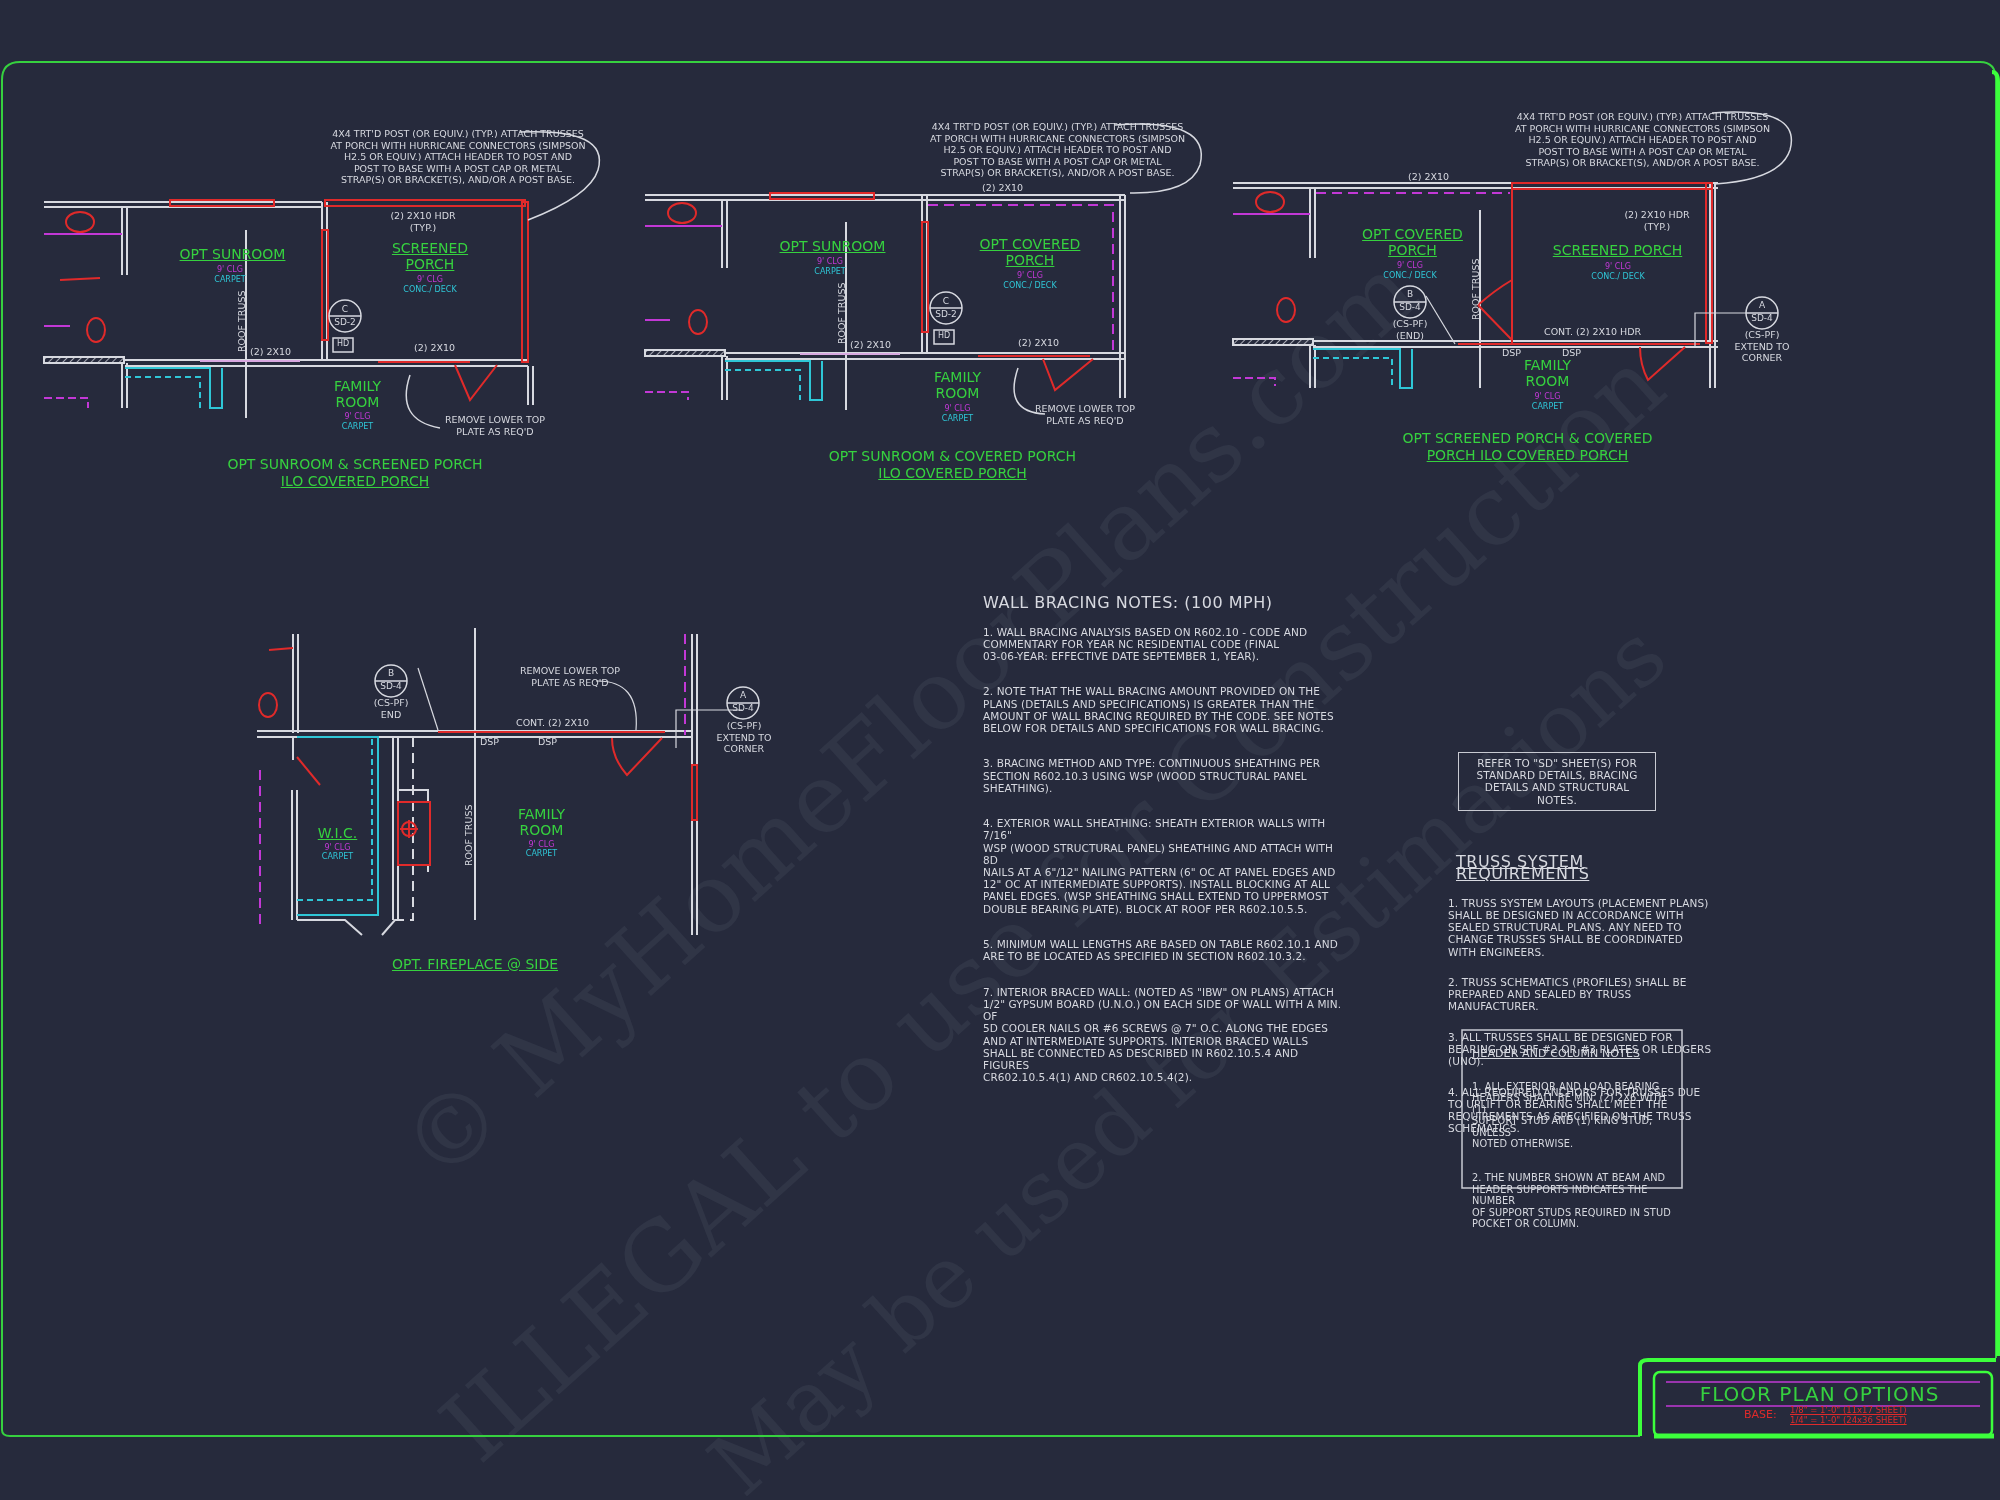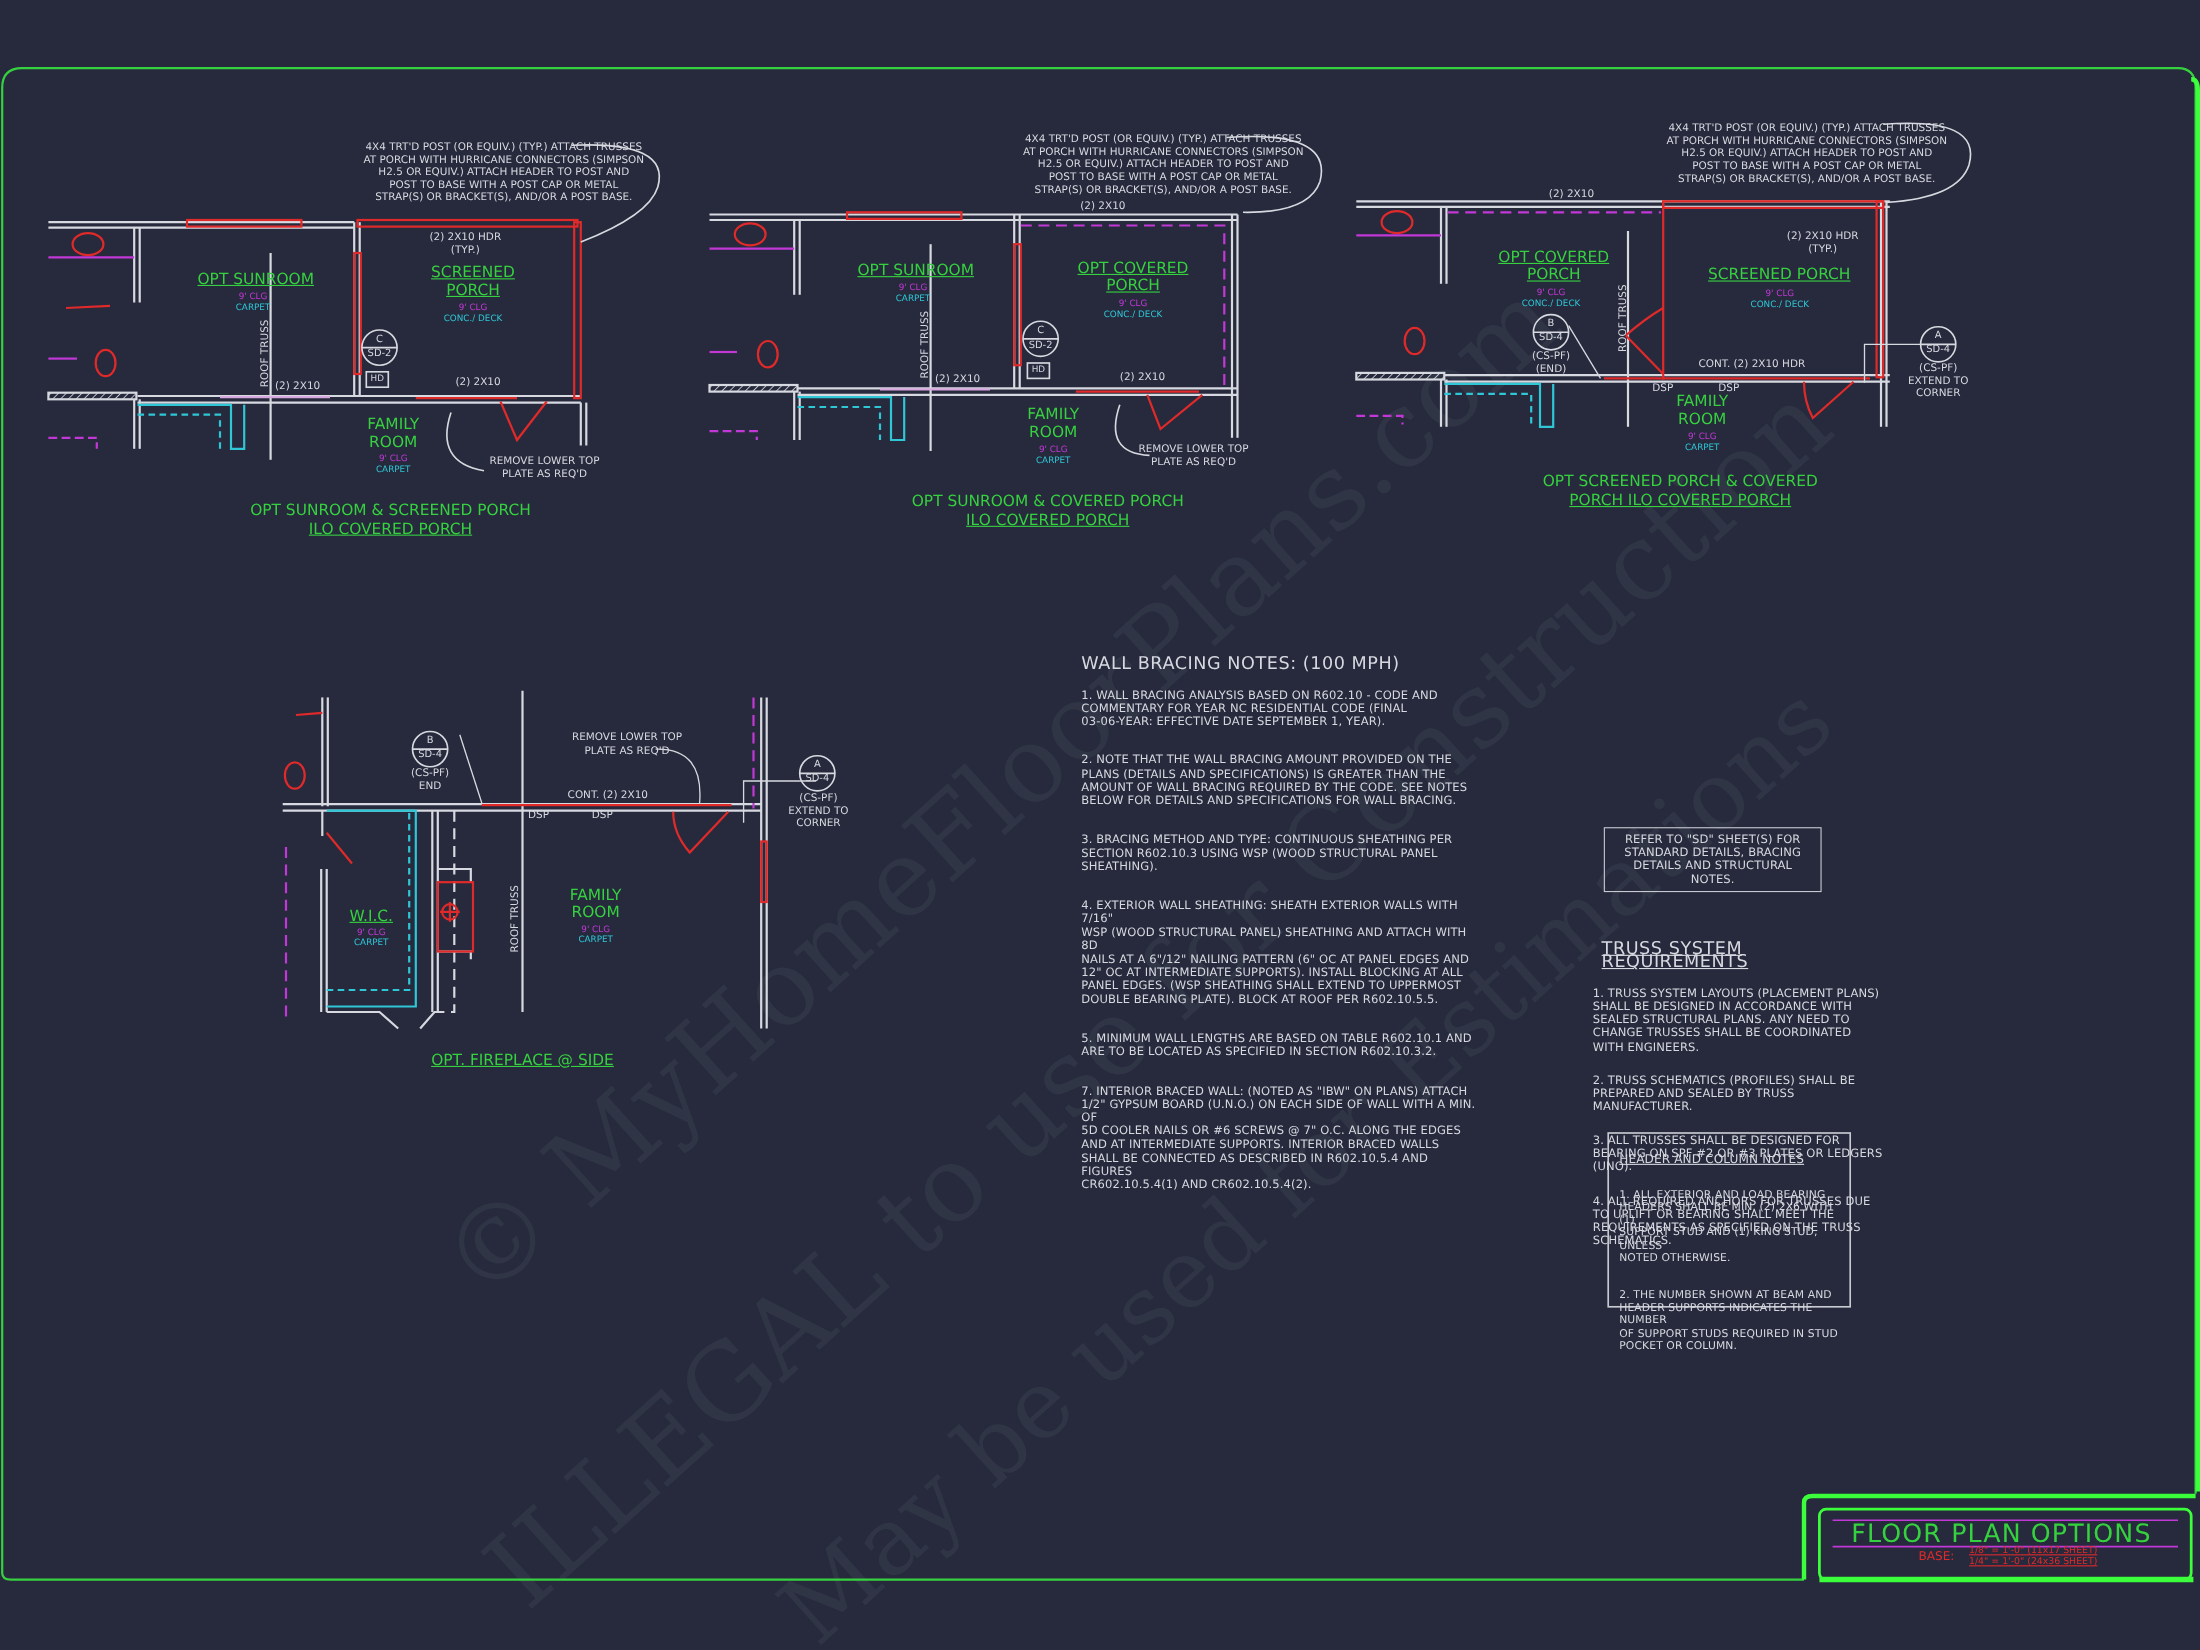--- a/index.html
+++ b/index.html
@@ -4,21 +4,21 @@
 <style>
   html,body{margin:0;padding:0;}
   body{width:2000px;height:1500px;background:#262a3c;position:relative;overflow:hidden;font-family:"DejaVu Sans",sans-serif;}
   svg#sheet{position:absolute;left:0;top:0;}
   .note{position:absolute;color:#d7d9e0;font-family:"DejaVu Sans",sans-serif;font-size:10.5px;line-height:12.2px;letter-spacing:0.1px;text-transform:uppercase;white-space:pre-line;}
   .note-h{font-size:16px;letter-spacing:0.5px;margin-bottom:4px;}
   .para{margin-bottom:11px;}
   .boxed{border:1.5px solid #c8cad2;padding:4px 8px;}
   .u{text-decoration:underline;}
   .title-block{position:absolute;left:1652px;top:1372px;width:335px;height:62px;}
-  .tb-title{position:absolute;left:0;top:10px;width:100%;text-align:center;color:#36d13f;font-size:23px;letter-spacing:1px;}
+  .tb-title{position:absolute;left:0;top:10px;width:100%;text-align:center;color:#36d13f;font-size:20px;letter-spacing:1px;}
   .tb-scale{position:absolute;left:92px;top:36px;color:#e02a2a;font-size:11px;}
   .tb-scale-lines{position:absolute;left:138px;top:33px;color:#e02a2a;font-size:8.5px;line-height:10px;}
   .watermark{position:absolute;color:rgba(190,195,215,0.07);font-family:"DejaVu Serif",serif;white-space:nowrap;transform-origin:0 0;}
 </style>
 </head>
 <body>
 
 <div class="watermark" style="left:380px;top:1120px;font-size:96px;transform:rotate(-42deg);">© MyHomeFloorPlans.com</div>
 <div class="watermark" style="left:420px;top:1400px;font-size:96px;transform:rotate(-42deg);">ILLEGAL to use for Construction</div>
 <div class="watermark" style="left:690px;top:1440px;font-size:86px;transform:rotate(-42deg);">May be used for Estimations</div>

